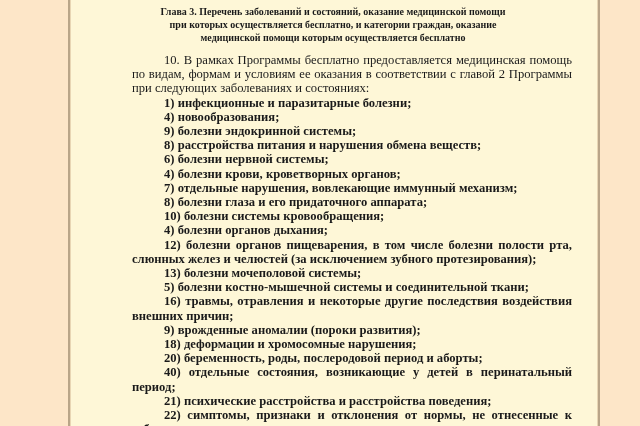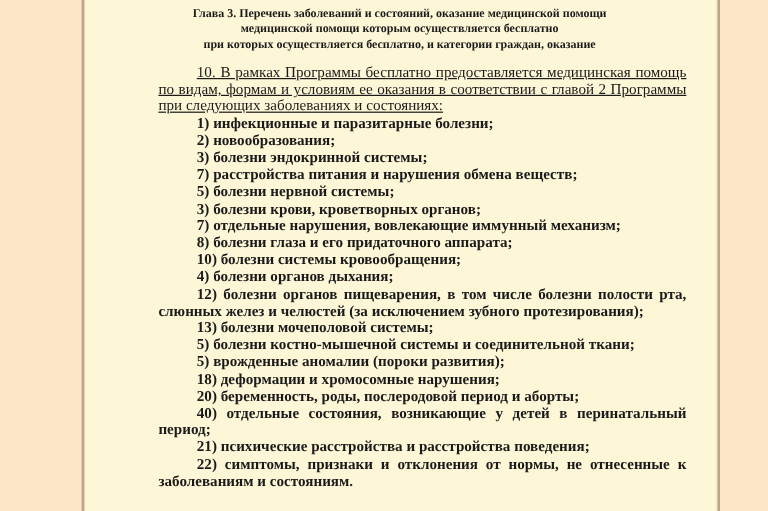--- a/index.html
+++ b/index.html
@@ -23,48 +23,49 @@
     font-weight: bold;
     font-size: 10px;
     line-height: 13px;
   }
   .body {
     position: absolute; left: 132px; top: 53px; width: 440px;
     font-size: 12.6px;
     line-height: 14.2px;
     text-align: justify;
   }
-  .para { text-indent: 32px; margin: 0; text-decoration: underline; }
+  .para { text-indent: 32px; margin: 0; }
   .item { text-indent: 32px; margin: 0; font-weight: bold; }
 </style>
 </head>
 <body>
 
 <div class="page"></div>
 
 <div class="title">
   <div>Глава 3. Перечень заболеваний и состояний, оказание медицинской помощи</div>
+  <div>при которых осуществляется бесплатно, и категории граждан, оказание</div>
   <div>медицинской помощи которым осуществляется бесплатно</div>
-  <div>при которых осуществляется бесплатно, и категории граждан, оказание</div>
 </div>
 
 <div class="body">
   <p class="para">10. В рамках Программы бесплатно предоставляется медицинская помощь по видам, формам и условиям ее оказания в соответствии с главой 2 Программы при следующих заболеваниях и состояниях:</p>
   <p class="item">1) инфекционные и паразитарные болезни;</p>
-  <p class="item">2) новообразования;</p>
-  <p class="item">3) болезни эндокринной системы;</p>
-  <p class="item">7) расстройства питания и нарушения обмена веществ;</p>
-  <p class="item">5) болезни нервной системы;</p>
-  <p class="item">3) болезни крови, кроветворных органов;</p>
+  <p class="item">4) новообразования;</p>
+  <p class="item">9) болезни эндокринной системы;</p>
+  <p class="item">8) расстройства питания и нарушения обмена веществ;</p>
+  <p class="item">6) болезни нервной системы;</p>
+  <p class="item">4) болезни крови, кроветворных органов;</p>
   <p class="item">7) отдельные нарушения, вовлекающие иммунный механизм;</p>
   <p class="item">8) болезни глаза и его придаточного аппарата;</p>
   <p class="item">10) болезни системы кровообращения;</p>
   <p class="item">4) болезни органов дыхания;</p>
   <p class="item">12) болезни органов пищеварения, в том числе болезни полости рта, слюнных желез и челюстей (за исключением зубного протезирования);</p>
   <p class="item">13) болезни мочеполовой системы;</p>
   <p class="item">5) болезни костно-мышечной системы и соединительной ткани;</p>
-  <p class="item">5) врожденные аномалии (пороки развития);</p>
+  <p class="item">16) травмы, отравления и некоторые другие последствия воздействия внешних причин;</p>
+  <p class="item">9) врожденные аномалии (пороки развития);</p>
   <p class="item">18) деформации и хромосомные нарушения;</p>
   <p class="item">20) беременность, роды, послеродовой период и аборты;</p>
   <p class="item">40) отдельные состояния, возникающие у детей в перинатальный период;</p>
   <p class="item">21) психические расстройства и расстройства поведения;</p>
   <p class="item">22) симптомы, признаки и отклонения от нормы, не отнесенные к заболеваниям и состояниям.</p>
 </div>
 
 </body></html>

